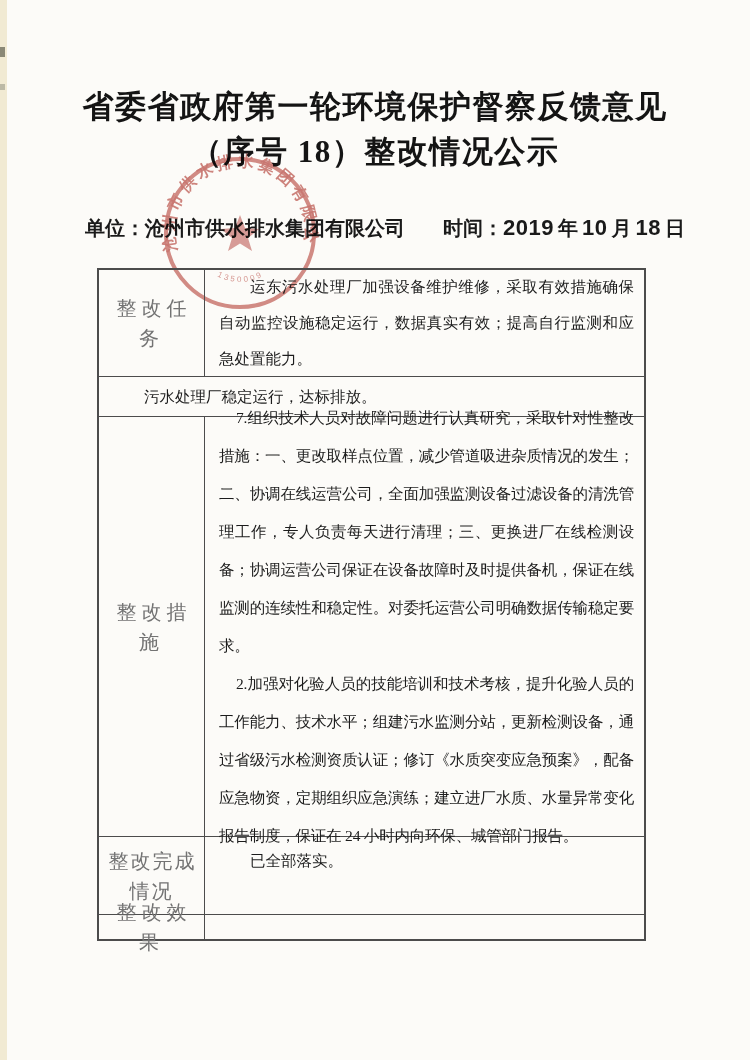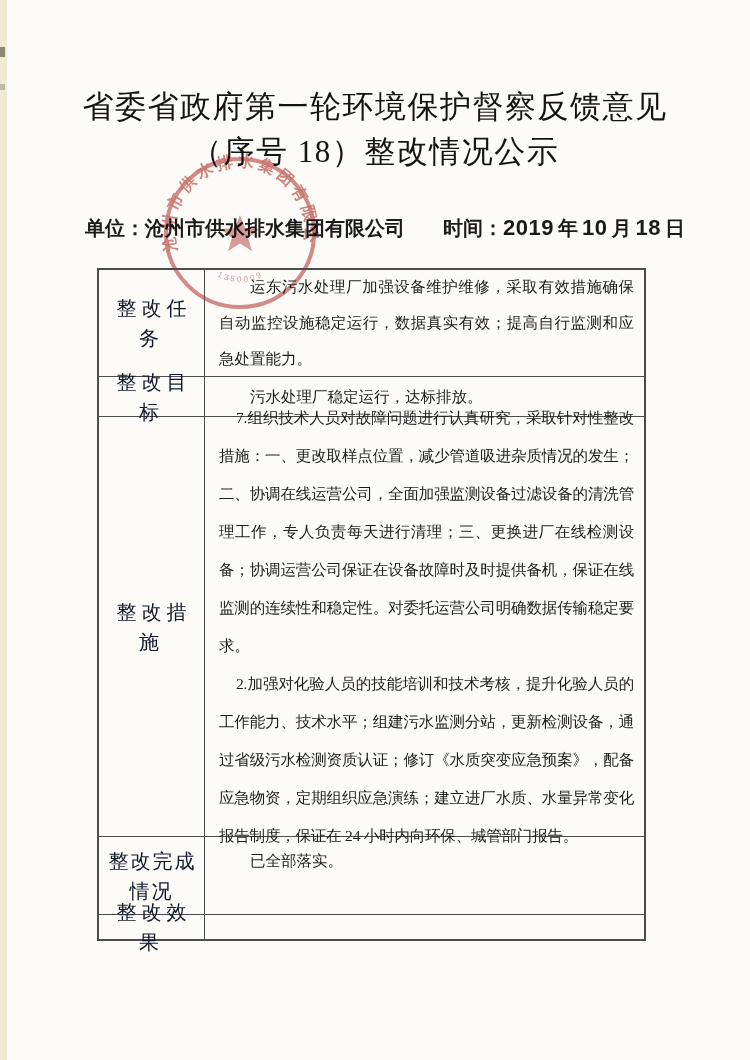--- a/index.html
+++ b/index.html
@@ -11,21 +11,21 @@
   }
   .edge-strip { position:absolute; left:0; top:0; width:7px; height:100%;
     background:#f1ead3; }
   .speck-1 { position:absolute; left:0; top:47px; width:5px; height:10px;
     background:#8a8876; }
   .speck-2 { position:absolute; left:0; top:84px; width:5px; height:6px;
     background:#bcb9a6; }
 
   .title {
     position:absolute; top:84px; left:0; width:100%;
-    text-align:center; font-size:31px; font-weight:normal;
+    text-align:center; font-size:31px; font-weight:bold;
     line-height:45px; letter-spacing:1.5px; color:#141414;
   }
   .title div { white-space:nowrap; }
 
   .info-line {
     position:absolute; top:215px; left:85px; width:600px;
     font-size:20px; font-weight:bold; white-space:nowrap; color:#1a1a1a;
   }
   .info-time { margin-left:38px;margin-top:36px; }
   .num {
@@ -41,21 +41,21 @@
 
   .table {
     position:absolute; left:97px; top:268px; width:549px;
     border:2px solid #4c4c4c; background:rgba(255,255,255,0.0);
   }
   .row { display:flex; border-top:1.5px solid #4c4c4c; }
   .row:first-child { border-top:none; }
   .label-cell {
     flex:none; width:106px; border-right:1.5px solid #4c4c4c;
     display:flex; align-items:center; justify-content:center;
-    text-align:center; font-size:20px; color:#0f172a; padding:2px;
+    text-align:center; font-size:20px; color:#737373; padding:2px;
     line-height:30px;
   }
   .ls4 { letter-spacing:5px; text-indent:5px; }
   .ls6 { letter-spacing:2px; text-indent:2px; }
   .content-cell {
     flex:1; min-width:0; padding:0 10px 0 14px;
     display:flex; flex-direction:column; justify-content:center;
     font-size:15.5px; text-align:justify; color:#1c1c1c;
   }
   .r1 { height:106px; } .r1 .content-cell p { line-height:36px; text-indent:2em;font-family:Liberation Serif, serif; }
@@ -100,21 +100,20 @@
   <div class="table">
 
     <div class="row r1">
       <div class="label-cell ls4">整改任务</div>
       <div class="content-cell">
         <p>运东污水处理厂加强设备维护维修，采取有效措施确保自动监控设施稳定运行，数据真实有效；提高自行监测和应急处置能力。</p>
       </div>
     </div>
 
     <div class="row r2">
-      <div class="label-cell ls4">整改目标</div>
       <div class="content-cell">
         <p>污水处理厂稳定运行，达标排放。</p>
       </div>
     </div>
 
     <div class="row r3">
       <div class="label-cell ls4">整改措施</div>
       <div class="content-cell">
         <p>7.组织技术人员对故障问题进行认真研究，采取针对性整改措施：一、更改取样点位置，减少管道吸进杂质情况的发生；二、协调在线运营公司，全面加强监测设备过滤设备的清洗管理工作，专人负责每天进行清理；三、更换进厂在线检测设备；协调运营公司保证在设备故障时及时提供备机，保证在线监测的连续性和稳定性。对委托运营公司明确数据传输稳定要求。</p>
         <p>2.加强对化验人员的技能培训和技术考核，提升化验人员的工作能力、技术水平；组建污水监测分站，更新检测设备，通过省级污水检测资质认证；修订《水质突变应急预案》，配备应急物资，定期组织应急演练；建立进厂水质、水量异常变化报告制度，保证在 24 小时内向环保、城管部门报告。</p>

